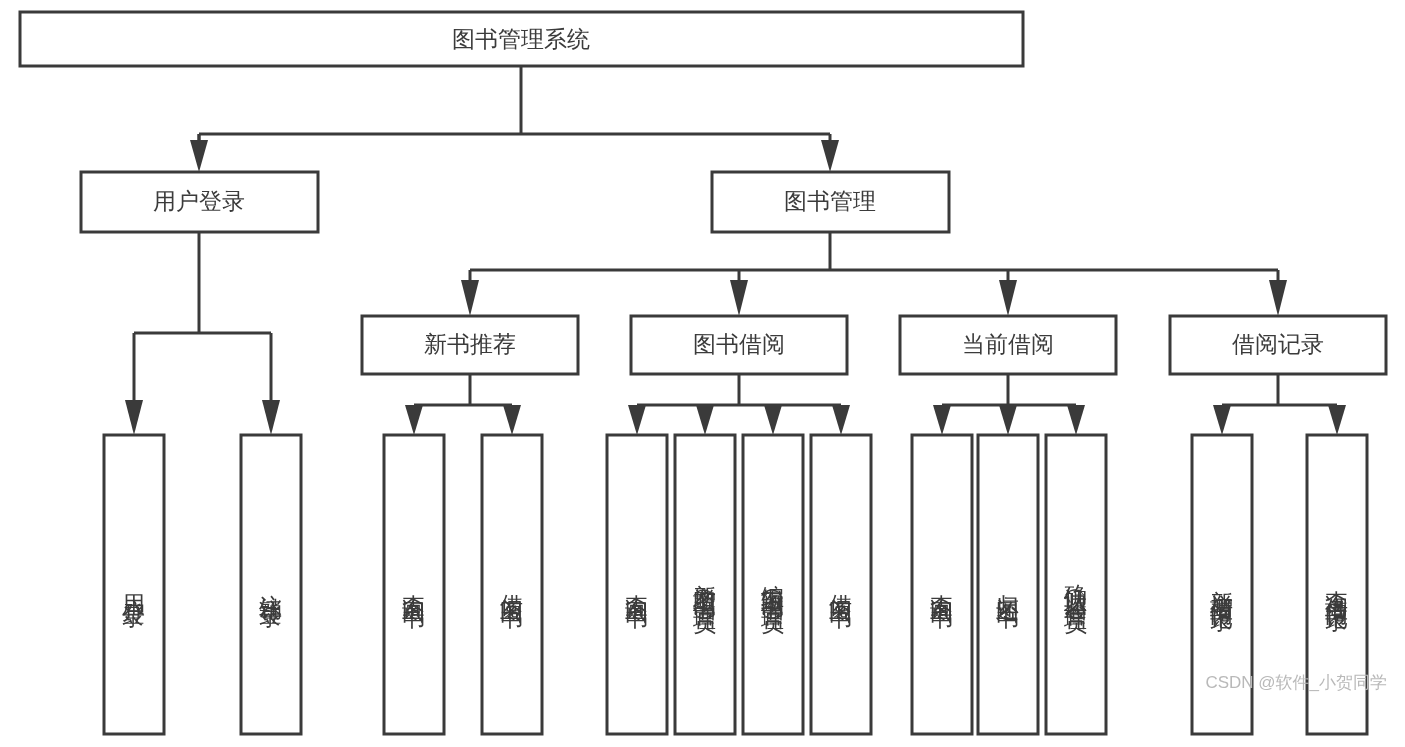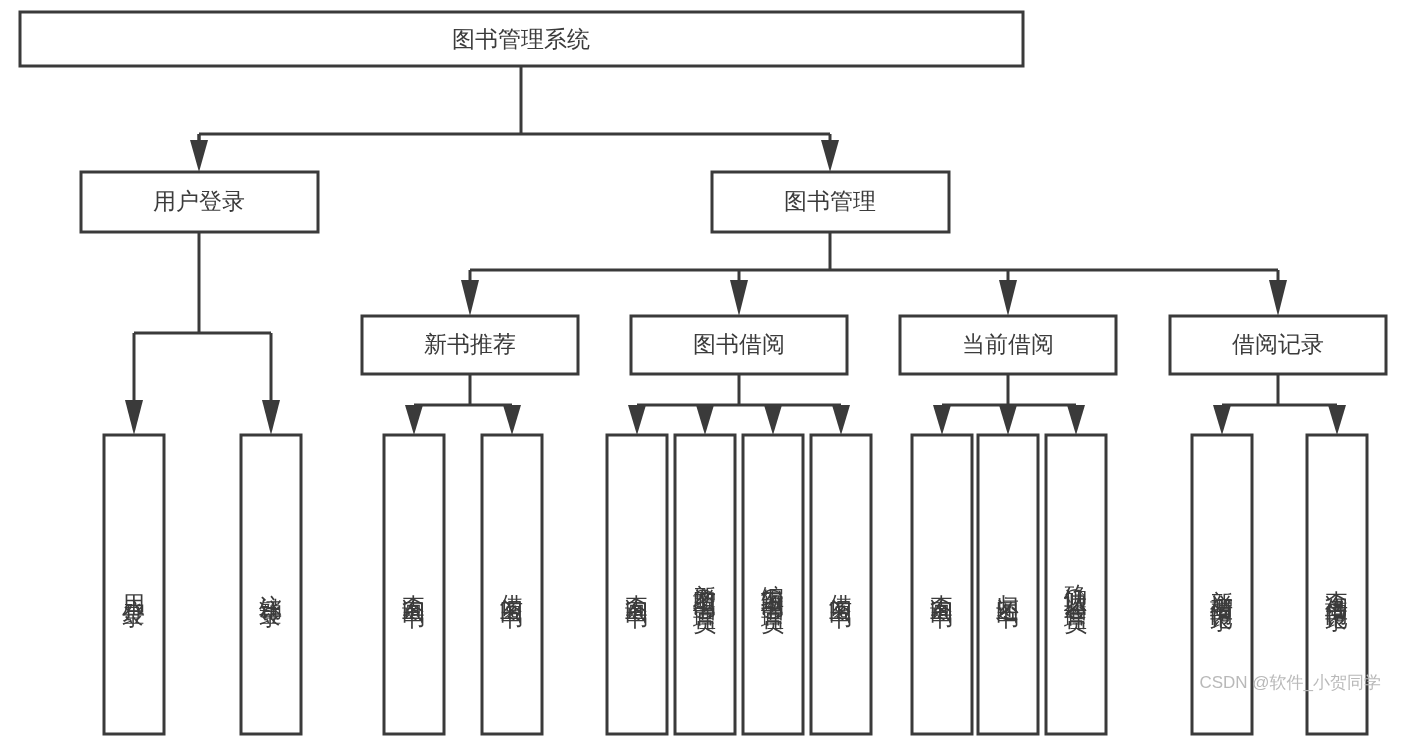--- a/index.html
+++ b/index.html
@@ -54,21 +54,21 @@
     font-size: 23px;
     fill: #3b3b3b;
     writing-mode: vertical-rl;
     text-orientation: upright;
     letter-spacing: 4px;
     text-anchor: middle;
     dominant-baseline: central;
   }
   .watermark {
     position: absolute;
-    right: 24px;
+    right: 18px;
     bottom: 6px;
     font-family: "Liberation Sans", "DejaVu Sans", sans-serif;
     font-size: 17px;
     color: #b9b9b9;
     white-space: nowrap;
     pointer-events: none;
   }
 </style>
 </head>
 <body>

